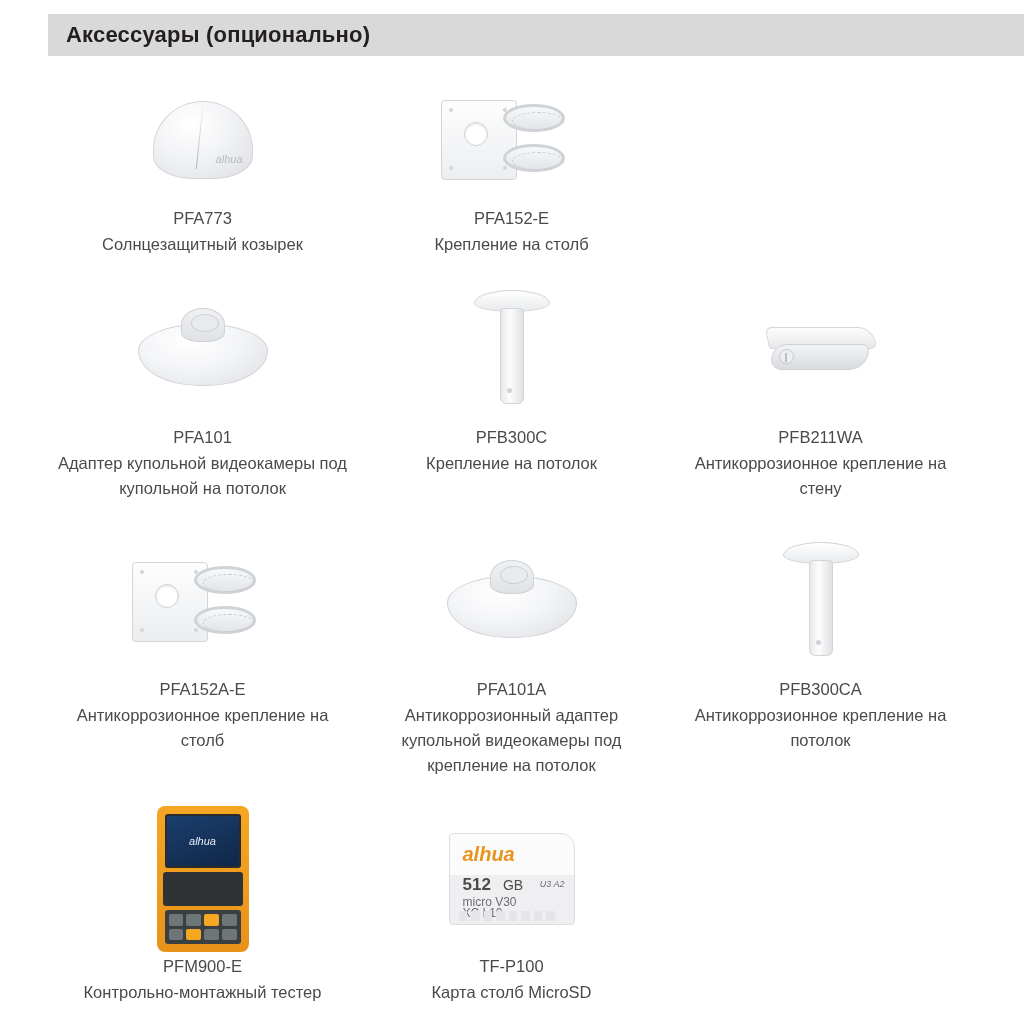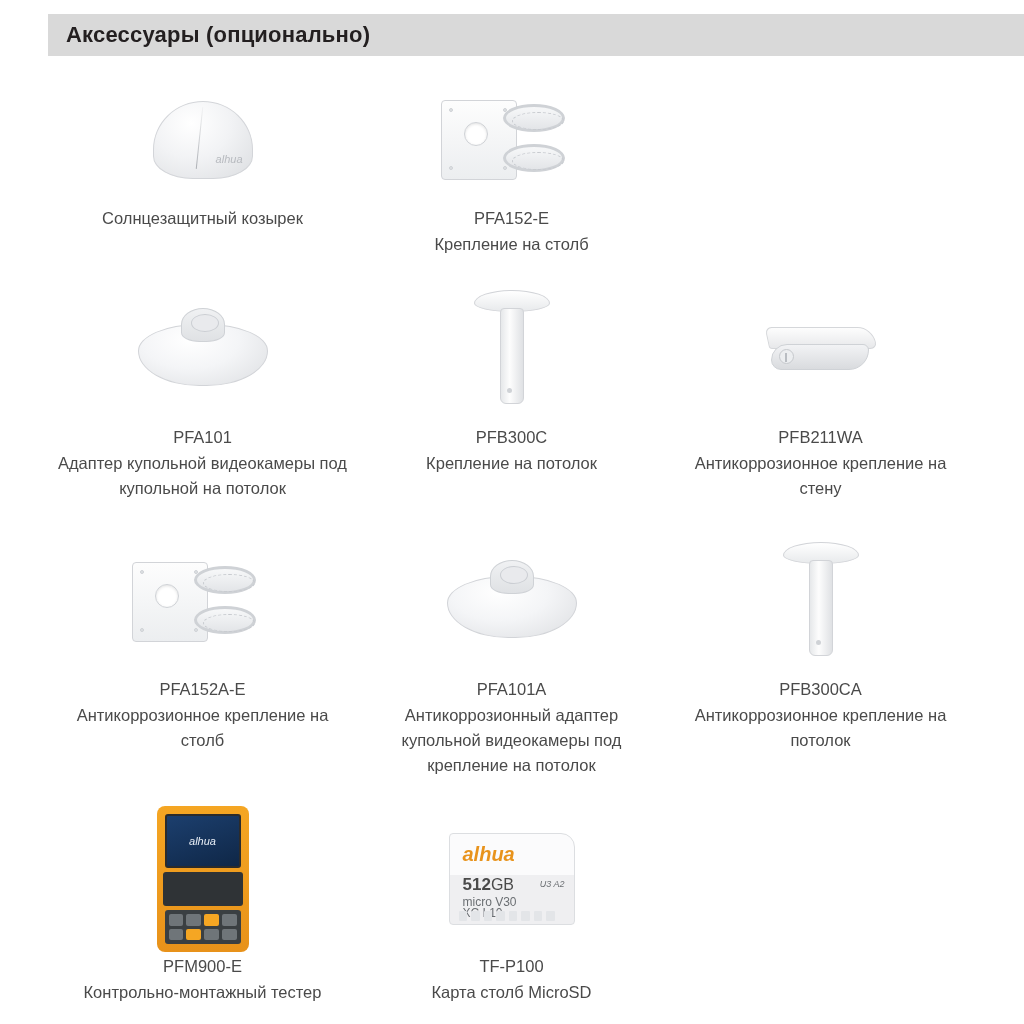--- a/index.html
+++ b/index.html
@@ -249,21 +249,21 @@
     border-radius: 4px 14px 4px 4px;
   }
   .sd .brand {
     position: absolute; left: 14px; top: 10px;
     color: #e8931c; font-size: 20px; font-weight: bold; font-style: italic;
   }
   .sd .cap2 {
     position: absolute; left: 14px; top: 42px;
     color: #4a4a4a; font-size: 17px; font-weight: bold;
   }
-  .sd .cap2 small { font-size: 16px; font-weight: normal; }
+  .sd .cap2 small { font-size: 14px; font-weight: normal; margin-left: 12px; }
   .sd .tags {
     position: absolute; right: 10px; top: 46px;
     color: #6b6f73; font-size: 9px; text-align: left; line-height: 11px; font-style: italic;
   }
   .sd .line2 {
     position: absolute; left: 14px; top: 64px;
     color: #6b6f73; font-size: 12px; line-height: 11px;
   }
   .sd .pins {
     position: absolute; left: 10px; bottom: 4px; width: 96px; height: 10px;
@@ -285,20 +285,21 @@
 
     <div class="cell row-pad-1">
       <div class="img-box">
         <div class="art shield">
           <div class="dome"></div>
             <div class="seam"></div>
           <div class="logo">alhua</div>
         </div>
       </div>
       <div class="cap">
+        <span class="code">PFA773</span>
         <span class="desc">Солнцезащитный козырек</span>
       </div>
     </div>
 
     <div class="cell row-pad-1">
       <div class="img-box">
         <div class="art pole">
           <div class="plate"></div>
             <div class="hole"></div>
           <div class="dot" style="left:12px;top:18px"></div>

